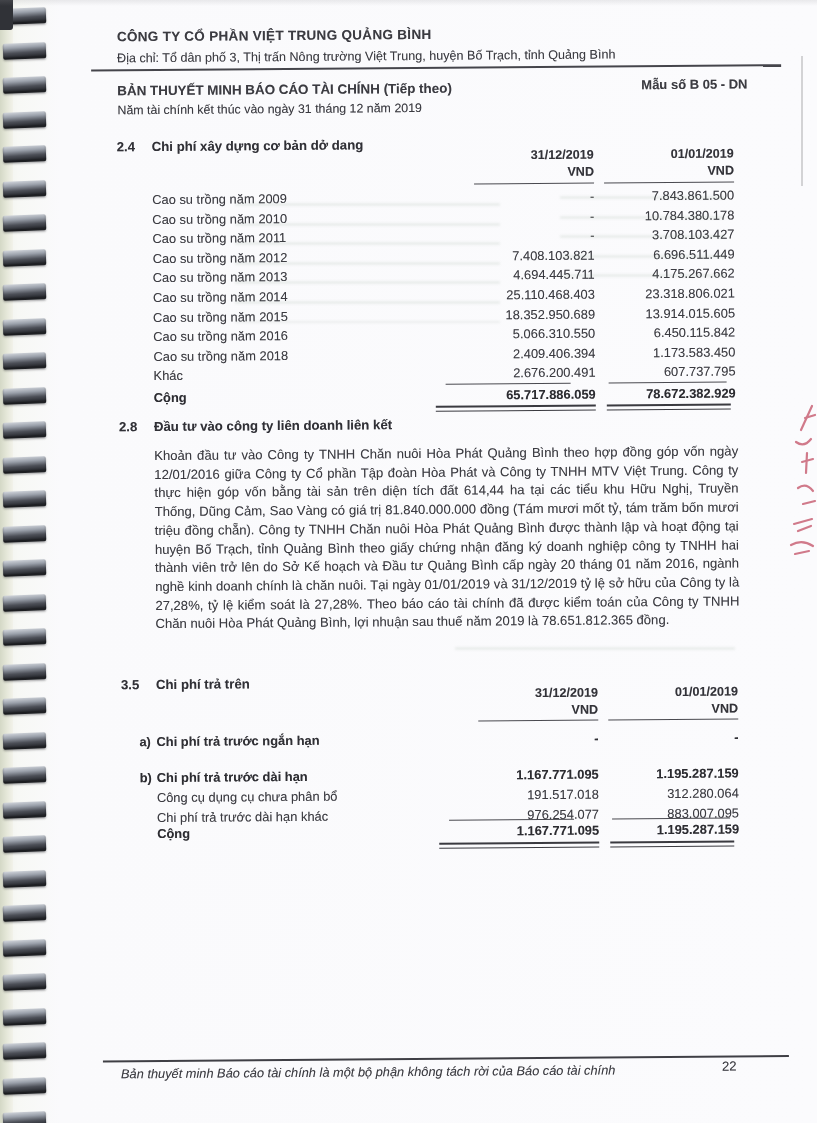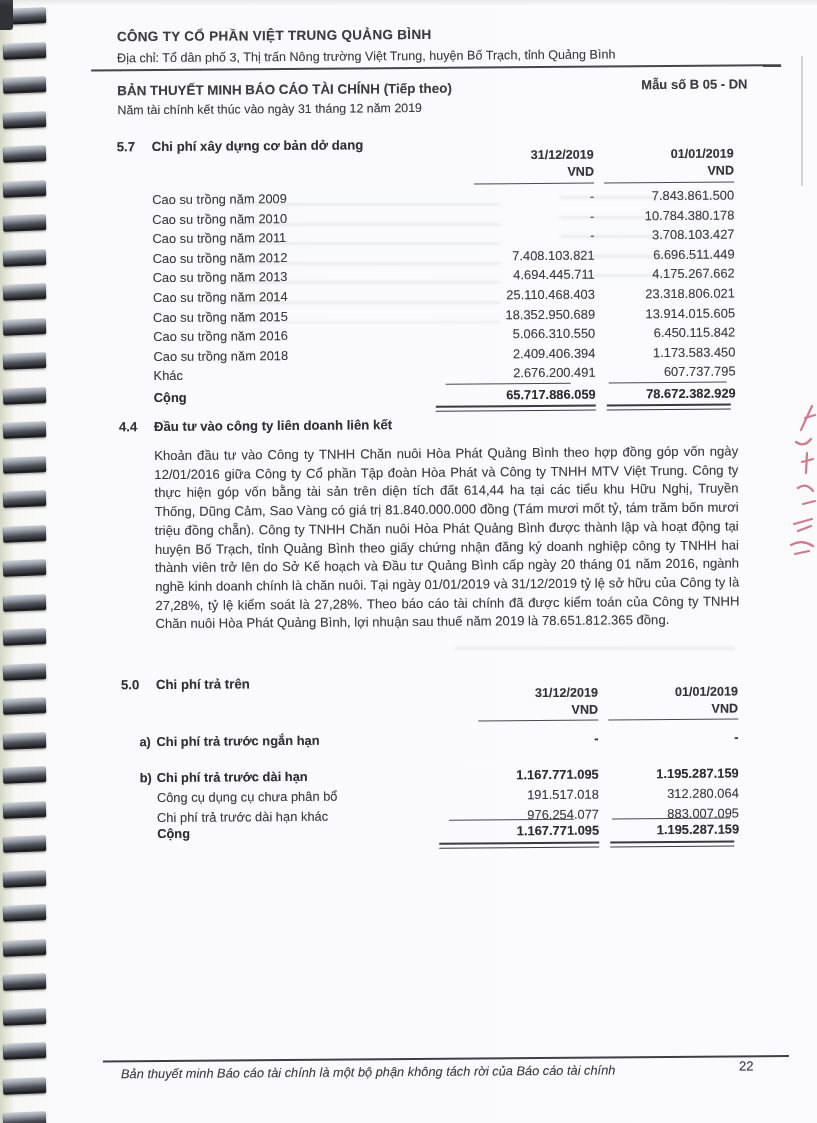--- a/index.html
+++ b/index.html
@@ -61,21 +61,21 @@
   .marker { width:17px; margin-left:18px; }
   .tlabelb { flex:1; }
   .s59-rt1 { top:145px; left:327px; width:125px; }
   .s59-rt2 { top:145px; left:490px; width:118px; }
   .tot59 { position:absolute; left:0; top:147px; width:617px; font-weight:bold; color:#2c2c31; }
   .s59-db1 { top:168px; left:317px; width:160px; }
   .s59-db2 { top:168px; left:488px; width:124px; }
   
   .footer-rule { position:absolute; left:99px;  top:1058px; width:686px; height:2px; background:#3f3f45; }
   .footer-note { position:absolute; left:117px; top:1064px; font-size:12.8px; font-style:italic; }
-  .page-num    { position:absolute; left:735px; top:1061px; font-size:13.2px; }
+  .page-num    { position:absolute; left:718px; top:1061px; font-size:13.2px; }
   
   .binding { position:absolute; left:0; top:0; width:60px; height:1123px; }
   .bind-strip { position:absolute; left:0; top:0; width:13px; height:100%;
     background:linear-gradient(90deg,#d4d8c6 0%,#e6e8da 55%,#f2f2ea 100%); }
   .coil { position:absolute; left:3px; width:43px; height:16px; border-radius:2px;
     background:linear-gradient(178deg,#d2d6dc 0%,#9aa0aa 28%,#4c4f57 58%,#26282d 86%,#3a3d43 100%);
     box-shadow:0 1.5px 2px rgba(40,40,45,0.35), inset 0 -2px 2px rgba(0,0,0,0.4);
     transform:rotate(-2.2deg); }
   .corner { position:absolute; left:0; top:0; width:13px; height:30px; background:#303237; border-radius:0 0 3px 0; }
   .top-shade { position:absolute; left:0; top:0; width:100%; height:6px;
@@ -98,21 +98,21 @@
 
     <div class="hdr-company">CÔNG TY CỔ PHẦN VIỆT TRUNG QUẢNG BÌNH</div>
     <div class="hdr-addr">Địa chỉ: Tổ dân phố 3, Thị trấn Nông trường Việt Trung, huyện Bố Trạch, tỉnh Quảng Bình</div>
     <div class="hdr-rule"></div>
     <div class="doc-title">BẢN THUYẾT MINH BÁO CÁO TÀI CHÍNH (Tiếp theo)</div>
     <div class="form-no">Mẫu số B 05 - DN</div>
     <div class="fiscal">Năm tài chính kết thúc vào ngày 31 tháng 12 năm 2019</div>
 
     <div class="sect s57">
       <div class="sect-head">
-        <span class="sect-no">5.7</span>
+        <span class="sect-no">2.4</span>
         <span>Chi phí xây dựng cơ bản dở dang</span>
       </div>
       <div class="colhead">
         <div class="ch">
           <div class="cdate">31/12/2019</div>
           <div class="cvnd">VND</div>
         </div>
         <div class="ch ch2">
           <div class="cdate">01/01/2019</div>
           <div class="cvnd">VND</div>
@@ -180,29 +180,29 @@
         <div class="tlabel">Cộng</div>
         <div class="tv1">65.717.886.059</div>
         <div class="tv2">78.672.382.929</div>
       </div>
       <div class="dbl s57-db1"></div>
       <div class="dbl s57-db2"></div>
     </div>
 
     <div class="sect s58">
       <div class="sect-head">
-        <span class="sect-no">4.4</span>
+        <span class="sect-no">2.8</span>
         <span>Đầu tư vào công ty liên doanh liên kết</span>
       </div>
       <div class="para">Khoản đầu tư vào Công ty TNHH Chăn nuôi Hòa Phát Quảng Bình theo hợp đồng góp vốn ngày 12/01/2016 giữa Công ty Cổ phần Tập đoàn Hòa Phát và Công ty TNHH MTV Việt Trung. Công ty thực hiện góp vốn bằng tài sản trên diện tích đất 614,44 ha tại các tiểu khu Hữu Nghị, Truyền Thống, Dũng Cảm, Sao Vàng có giá trị 81.840.000.000 đồng (Tám mươi mốt tỷ, tám trăm bốn mươi triệu đồng chẵn). Công ty TNHH Chăn nuôi Hòa Phát Quảng Bình được thành lập và hoạt động tại huyện Bố Trạch, tỉnh Quảng Bình theo giấy chứng nhận đăng ký doanh nghiệp công ty TNHH hai thành viên trở lên do Sở Kế hoạch và Đầu tư Quảng Bình cấp ngày 20 tháng 01 năm 2016, ngành nghề kinh doanh chính là chăn nuôi. Tại ngày 01/01/2019 và 31/12/2019 tỷ lệ sở hữu của Công ty là 27,28%, tỷ lệ kiểm soát là 27,28%. Theo báo cáo tài chính đã được kiểm toán của Công ty TNHH Chăn nuôi Hòa Phát Quảng Bình, lợi nhuận sau thuế năm 2019 là 78.651.812.365 đồng.</div>
     </div>
 
     <div class="sect s59">
       <div class="sect-head">
-        <span class="sect-no">5.0</span>
+        <span class="sect-no">3.5</span>
         <span>Chi phí trả trên</span>
       </div>
       <div class="colhead">
         <div class="ch">
           <div class="cdate">31/12/2019</div>
           <div class="cvnd">VND</div>
         </div>
         <div class="ch ch2">
           <div class="cdate">01/01/2019</div>
           <div class="cvnd">VND</div>

